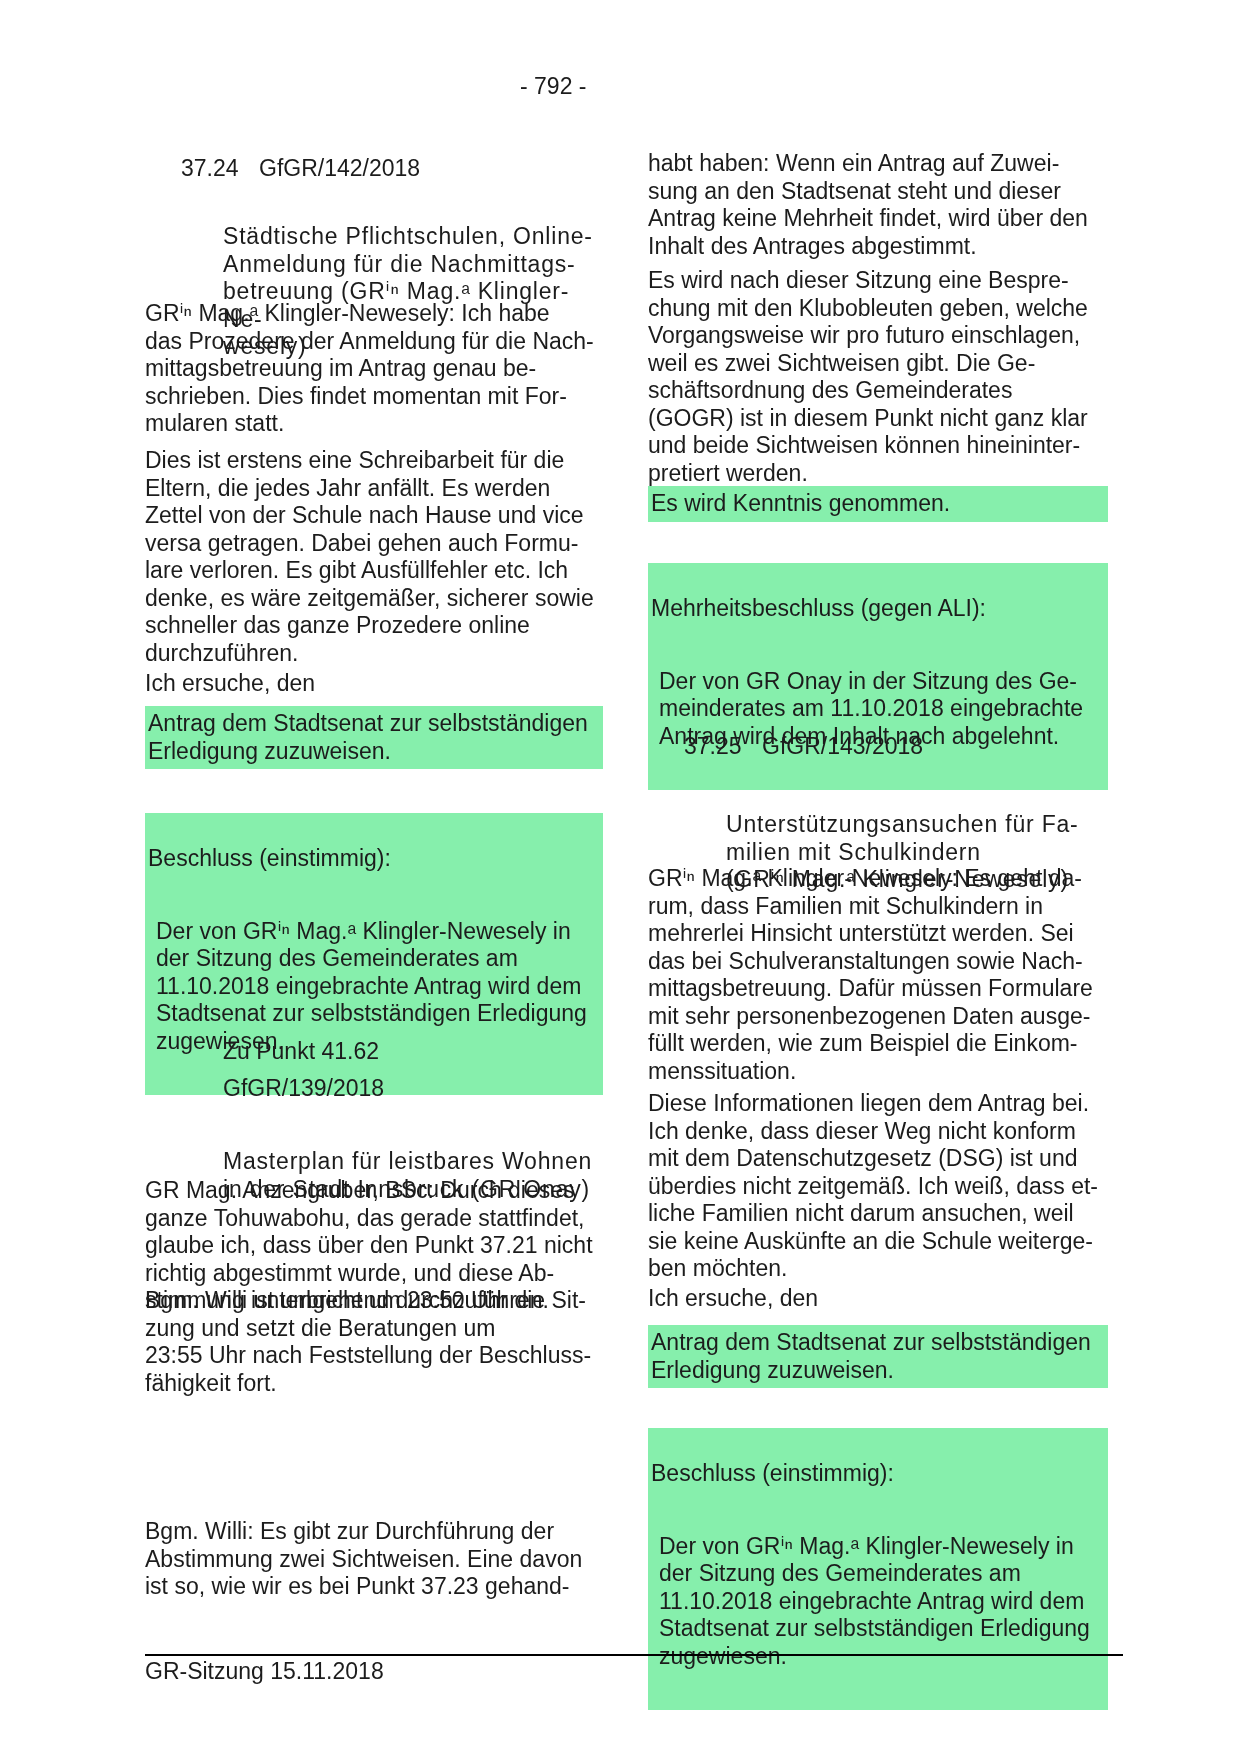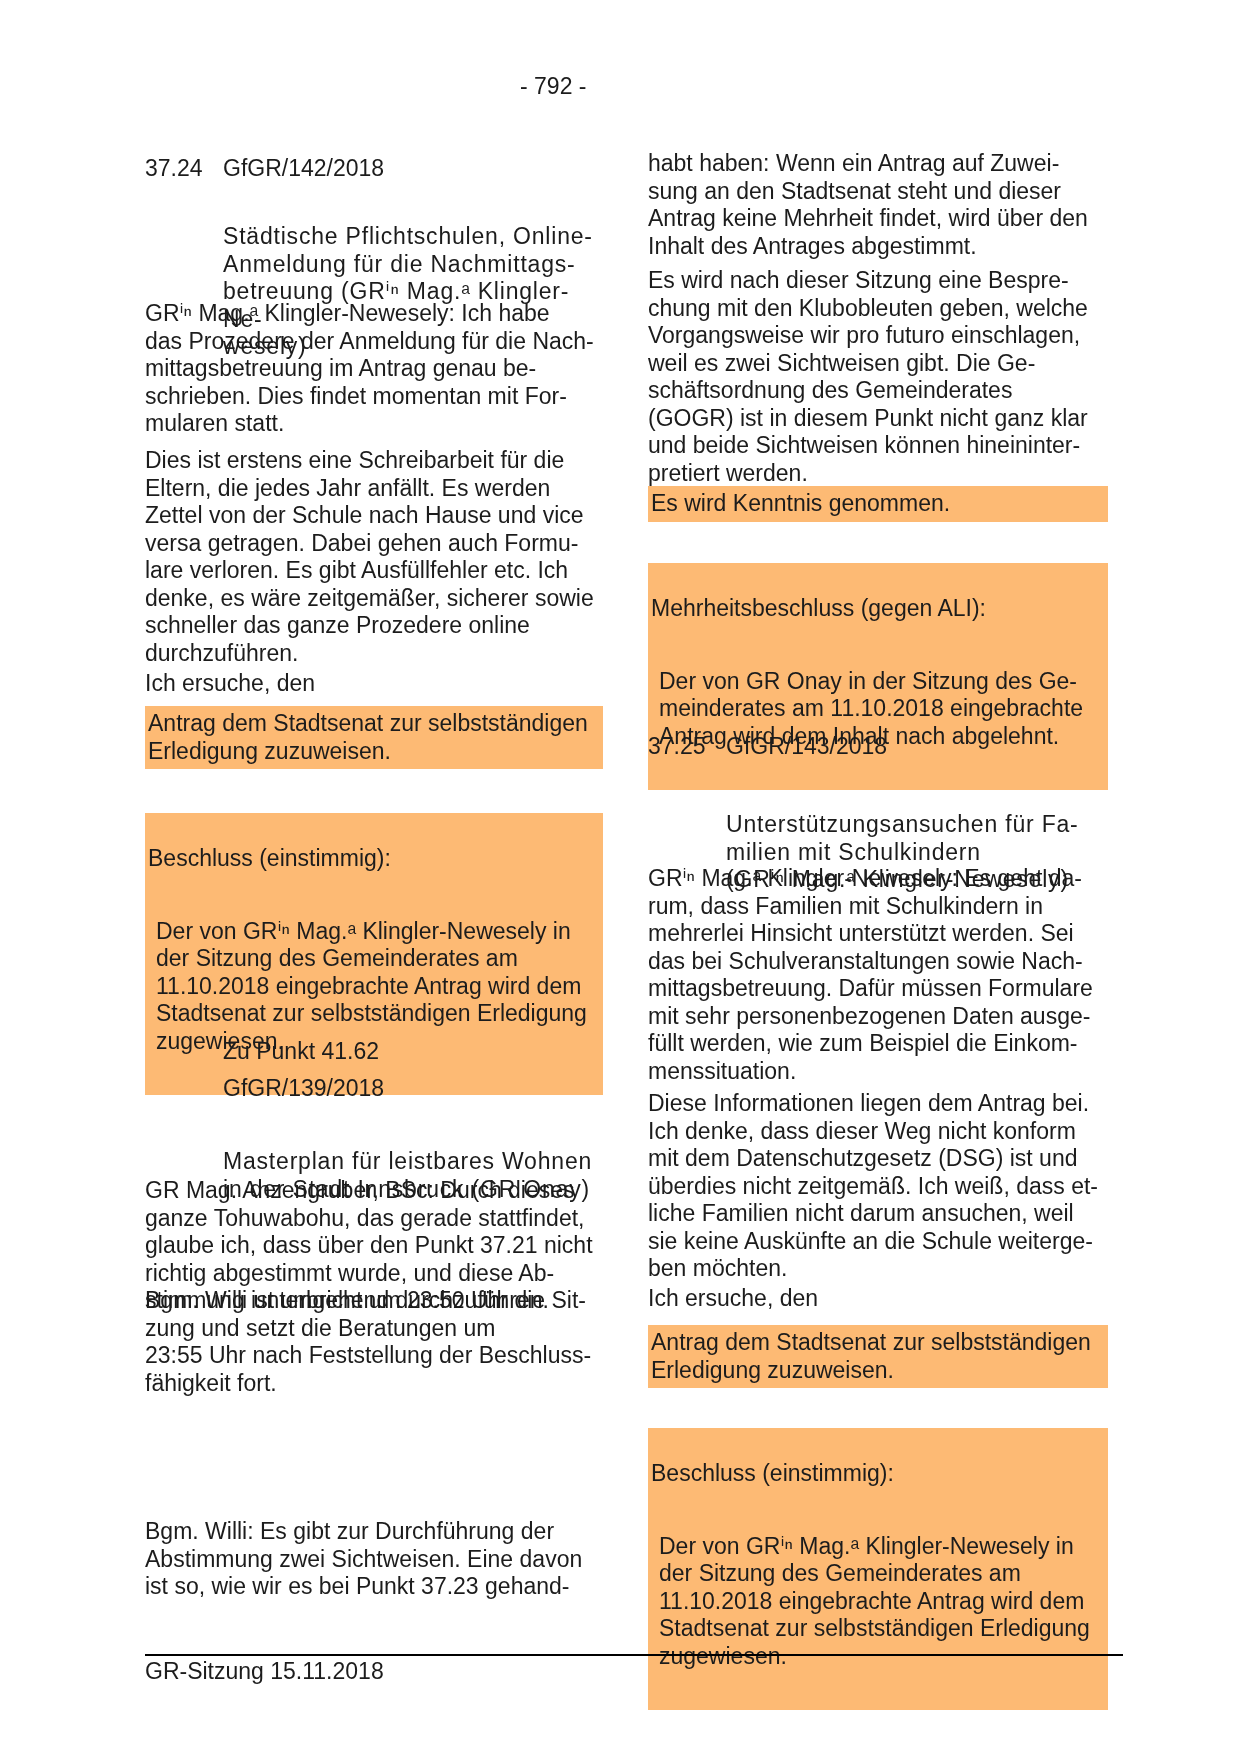--- a/index.html
+++ b/index.html
@@ -16,25 +16,25 @@
   }
   .page-number {
     position: absolute; top: 73px; left: 520px; width: 226px;
     text-align: left;
   }
   .col { position: absolute; top: 0; height: 1754px; }
   .lcol { left: 145px; width: 458px; }
   .rcol { left: 648px; width: 460px; }
   .blk { position: absolute; left: 0; white-space: pre-line; }
   .indent { left: 78px; }
-  .headrow { display: flex; white-space: pre-line; }
+  .headrow { display: flex; white-space: pre-line; margin-left: 36px; }
   .headrow .num { width: 78px; flex: none; }
   .title { letter-spacing: 0.8px; margin-top: 36px; }
   .hl {
-    background: #fdba74;
+    background: #86efac;
     width: 100%;
     box-sizing: border-box;
     padding: 4px 6px 4px 3px;
   }
   .hl .hl-head { margin: 0 0 10px 0; }
   .hl .hl-body { margin: 8px; }
   .hl p { white-space: pre-line; }
   .footer-rule {
     position: absolute; left: 145px; top: 1654px;
     width: 978px; height: 2px; background: #000;

